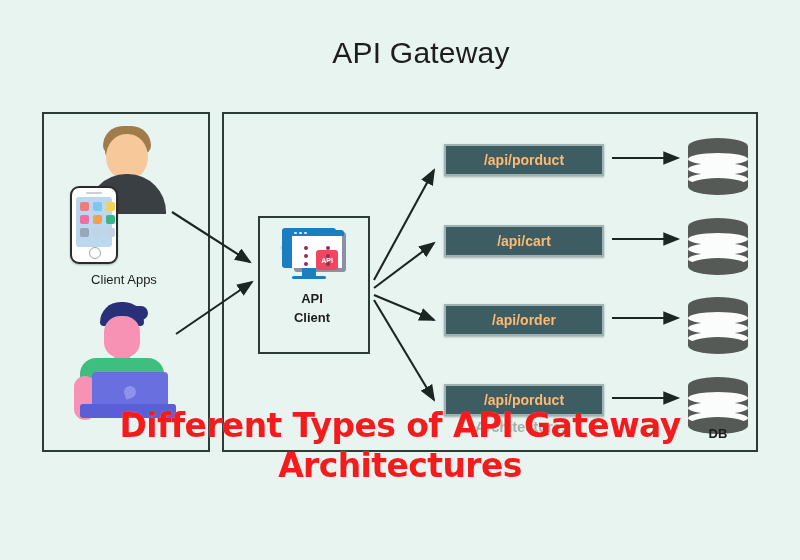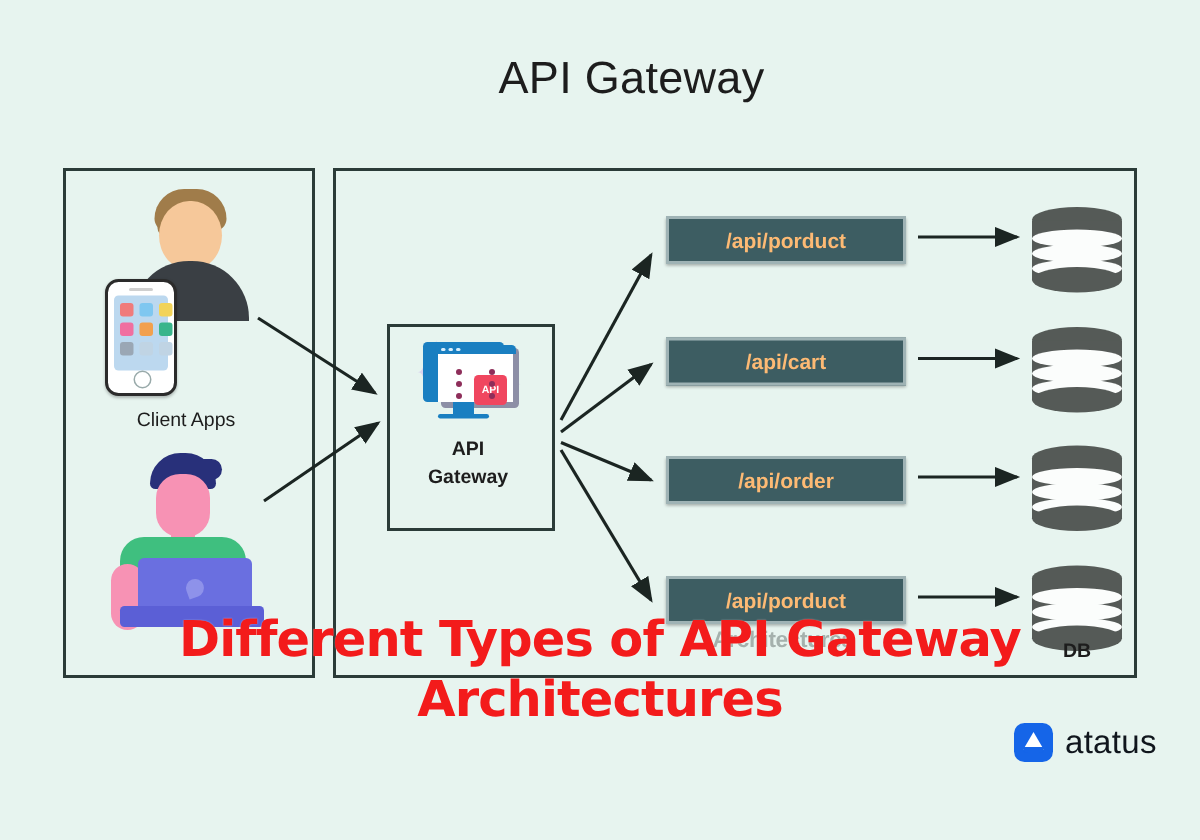--- a/index.html
+++ b/index.html
@@ -189,21 +189,21 @@
         <div class="pin" style="left:34px;top:10px;"></div>
         <div class="pin" style="left:34px;top:18px;"></div>
         <div class="pin" style="left:34px;top:26px;"></div>
       </div>
     </div>
     <div class="mon-stand"></div>
     <div class="mon-foot"></div>
   </div>
   <div class="gw-label">
     <div>API</div>
-    <div>Gateway</div>
+    <div>Client</div>
   </div>
 
   <div class="ep ep0">/api/porduct</div>
   <div class="ep ep1">/api/cart</div>
   <div class="ep ep2">/api/order</div>
   <div class="ep ep3">/api/porduct</div>
 
   <div class="db db0">
     <div class="disc" style="top:0;"></div>
       <div class="body"></div>
@@ -261,18 +261,14 @@
     </g>
   </svg>
 
   <div class="watermark">Architectures</div>
 
   <div class="headline">
     <span>Different Types of API Gateway</span>
     <span class="l2">Architectures</span>
   </div>
 
-  <div class="logo">
-    <div class="logo-mark"></div>
-    <div class="logo-text">atatus</div>
-  </div>
 
 </div>
 
 </body></html>

